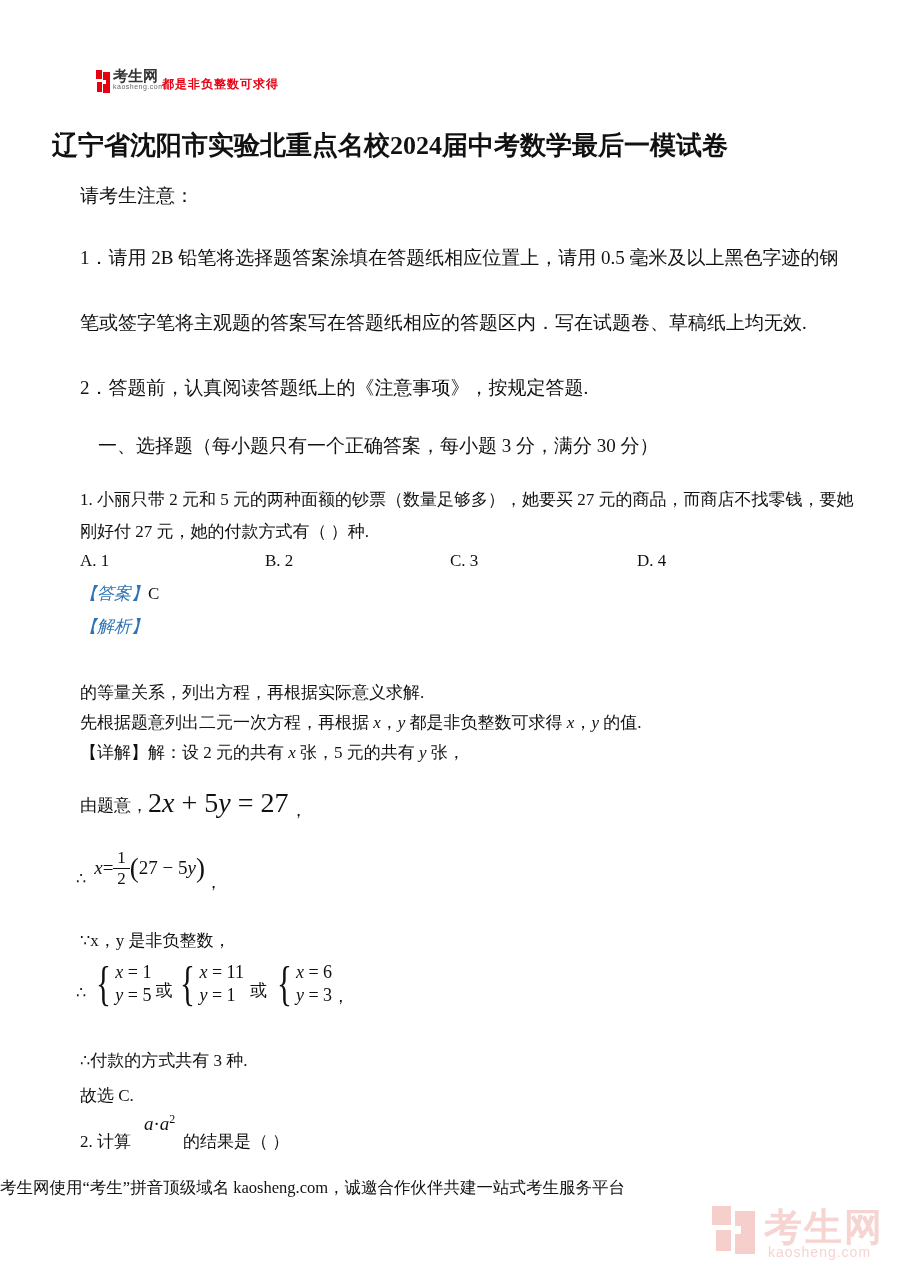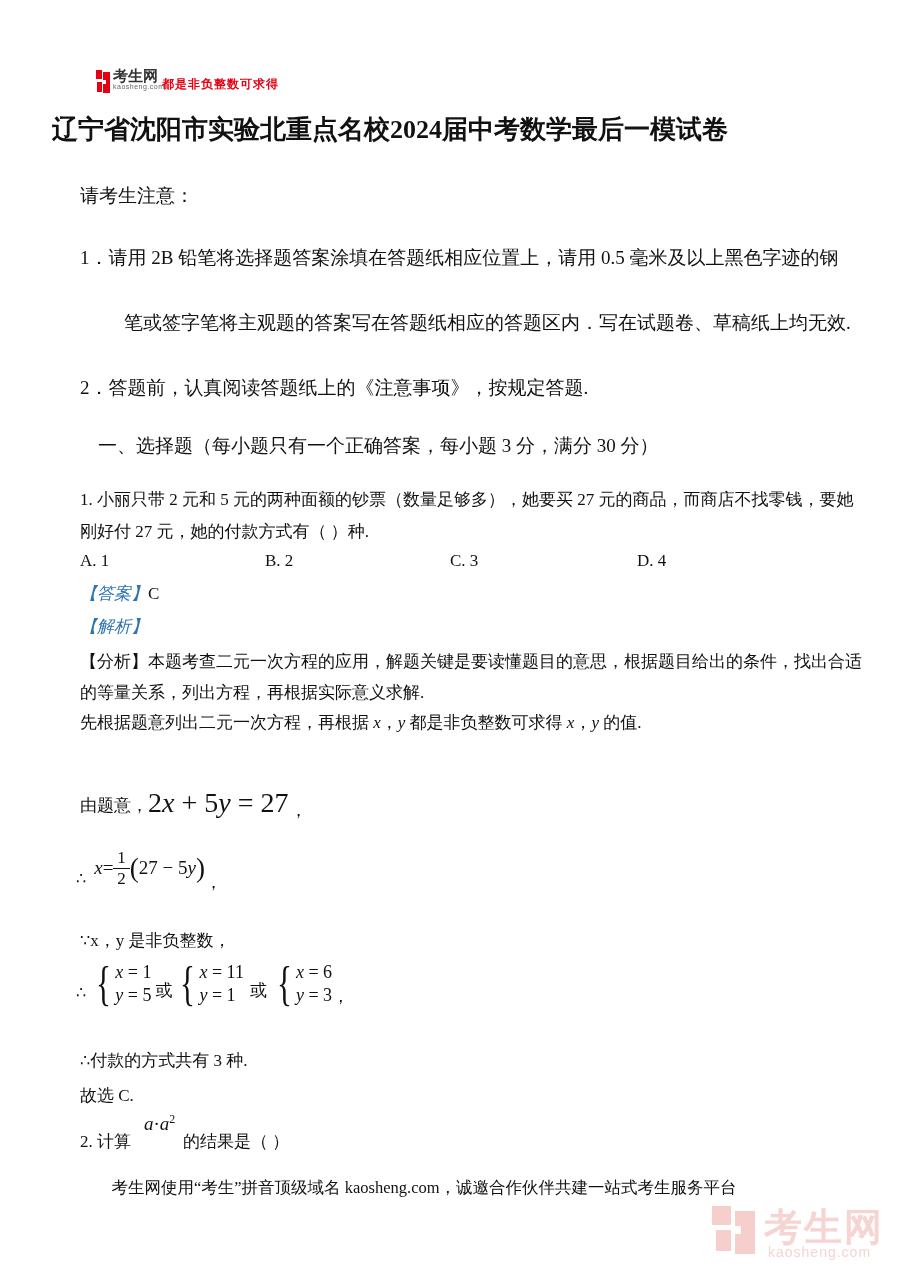--- a/index.html
+++ b/index.html
@@ -5,21 +5,21 @@
   html,body{margin:0;padding:0;background:#fff;}
   .page{
     position:relative;width:900px;height:1273px;background:#ffffff;overflow:hidden;
     font-family:"Liberation Serif","DejaVu Serif",serif;color:#111;
   }
   .t{position:absolute;white-space:nowrap;font-size:17px;line-height:1.25;color:#111;}
   .b{font-weight:normal;font-size:19px;}
   .blue{color:#2e74b5;font-style:italic;}
   .i{font-style:italic;}
   .sym{font-family:"DejaVu Sans","Liberation Sans",sans-serif;font-size:16px;}
-  .title{position:absolute;left:0;top:112px;width:780px;text-align:center;
+  .title{position:absolute;left:0;top:128px;width:780px;text-align:center;
          font-size:26px;font-weight:bold;white-space:nowrap;}
   
   .ks-icon{position:absolute;}
   .ks-icon .b1,.ks-icon .b2,.ks-icon .b3{position:absolute;background:#e60012;}
   .ks-icon .b1{left:0;top:0;width:42%;height:40%;}
   .ks-icon .b2{left:9%;top:51%;width:33%;height:43%;}
   .ks-icon .b3{left:49%;top:10%;width:45%;height:90%;}
   .ks-icon .notch{position:absolute;background:#fff;left:49%;top:42%;width:15%;height:17%;}
   .ks-icon.pink .b1,.ks-icon.pink .b2,.ks-icon.pink .b3{background:#f6cfcd;}
   .brand-name{position:absolute;left:113px;top:67px;font-size:15px;font-weight:bold;
@@ -31,21 +31,21 @@
   
   .frac{display:inline-block;text-align:center;vertical-align:middle;font-size:17px;line-height:1.05;}
   .frac .fn{display:block;padding:0 4px 1px;border-bottom:1.3px solid #111;}
   .frac .fd{display:block;padding-top:1px;}
   .bigp{font-size:27px;font-weight:400;vertical-align:middle;line-height:1;}
   .mrow{position:absolute;display:flex;align-items:center;}
   .brace{font-size:48px;font-weight:100;line-height:.95;transform:scaleX(.65);display:inline-block;}
   .ccol{display:inline-block;text-align:left;font-size:18px;line-height:23px;}
   .case{display:inline-flex;align-items:center;}
   sup{font-size:12px;}
-  .footer{position:absolute;left:0;top:1177px;width:848px;text-align:center;font-size:16.5px;}
+  .footer{position:absolute;left:0;top:1177px;width:848px;font-size:16.5px;}
   .wm-brand{position:absolute;left:764px;top:1202px;font-size:38px;font-weight:bold;color:#f6d4d2;
       font-family:"Liberation Sans","DejaVu Sans",sans-serif;letter-spacing:2px;}
   .wm-domain{position:absolute;left:768px;top:1244px;font-size:14px;color:#f6d4d2;
       font-family:"Liberation Sans","DejaVu Sans",sans-serif;letter-spacing:1px;}
 </style>
 </head>
 <body>
 
 <div class="page">
 
@@ -56,21 +56,21 @@
     <div class="notch"></div>
   </div>
   <div class="brand-name">考生网</div>
   <div class="brand-domain">kaosheng.com</div>
   <div class="brand-tagline">都是非负整数可求得</div>
 
   <div class="title">辽宁省沈阳市实验北重点名校2024届中考数学最后一模试卷</div>
 
   <div class="t b" style="left:80px;top:184px;">请考生注意：</div>
   <div class="t b" style="left:80px;top:246px;">1．请用 2B 铅笔将选择题答案涂填在答题纸相应位置上，请用 0.5 毫米及以上黑色字迹的钢</div>
-  <div class="t b" style="left:80px;top:311px;margin-left:44px;">笔或签字笔将主观题的答案写在答题纸相应的答题区内．写在试题卷、草稿纸上均无效.</div>
+  <div class="t b" style="left:80px;top:311px;">笔或签字笔将主观题的答案写在答题纸相应的答题区内．写在试题卷、草稿纸上均无效.</div>
   <div class="t b" style="left:80px;top:376px;">2．答题前，认真阅读答题纸上的《注意事项》，按规定答题.</div>
 
   <div class="t b" style="left:98px;top:434px;">一、选择题（每小题只有一个正确答案，每小题 3 分，满分 30 分）</div>
 
   <div class="t" style="left:80px;top:489px;">1. 小丽只带 2 元和 5 元的两种面额的钞票（数量足够多），她要买 27 元的商品，而商店不找零钱，要她</div>
   <div class="t" style="left:80px;top:521px;">刚好付 27 元，她的付款方式有（ ）种.</div>
 
   <div class="t" style="left:80px;top:550px;">
     <span>A.</span>
     <span>1</span>
@@ -85,27 +85,29 @@
   </div>
   <div class="t" style="left:637px;top:550px;text-align:right;">
     <span>D.</span>
     <span>4</span>
   </div>
 
   <div class="t" style="left:80px;top:583px;">
     <span class="blue">【答案】</span><span>C</span>
   </div>
   <div class="t blue" style="left:80px;top:616px;">【解析】</div>
-  <div class="t" style="left:80px;top:651px;">【分析】本题考查二元一次方程的应用，解题关键是要读懂题目的意思，根据题目给出的条件，找出合适</div>
   <div class="t" style="left:80px;top:682px;">的等量关系，列出方程，再根据实际意义求解.</div>
 
   <div class="t" style="left:80px;top:712px;">
     <span>先根据题意列出二元一次方程，再根据 </span><span class="i">x</span><span>，</span><span class="i">y</span><span> 都是非负整数可求得 </span><span class="i">x</span><span>，</span><span class="i">y</span><span> 的值.</span>
   </div>
 
+  <div class="t" style="left:80px;top:742px;">
+    <span>【详解】解：设 2 元的共有 </span><span class="i">x</span><span> 张，5 元的共有 </span><span class="i">y</span><span> 张，</span>
+  </div>
 
   <div class="t" style="left:80px;top:795px;">由题意，</div>
   <div class="t" style="left:148px;top:785px;font-size:28px;">
     <span>2</span><span class="i">x</span><span> + 5</span><span class="i">y</span><span> = 27</span>
   </div>
   <div class="t" style="left:290px;top:800px;">，</div>
 
   <div class="mrow" style="left:76px;top:842px;height:52px;">
     <span class="sym" style="margin-top:20px;margin-right:8px;">∴</span>
     <span class="i" style="font-size:19px;">x</span>

